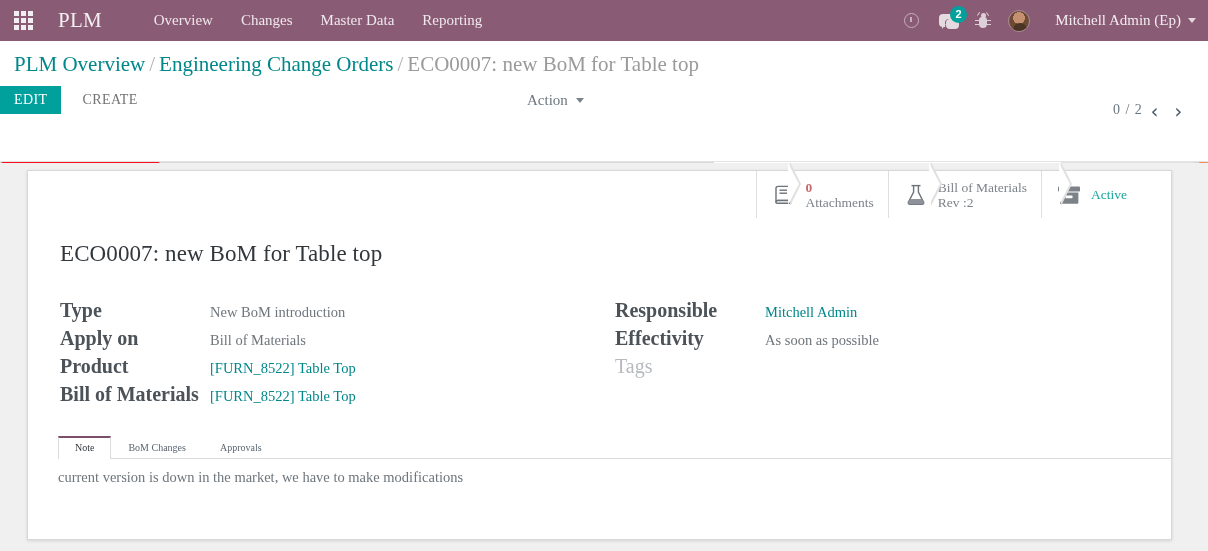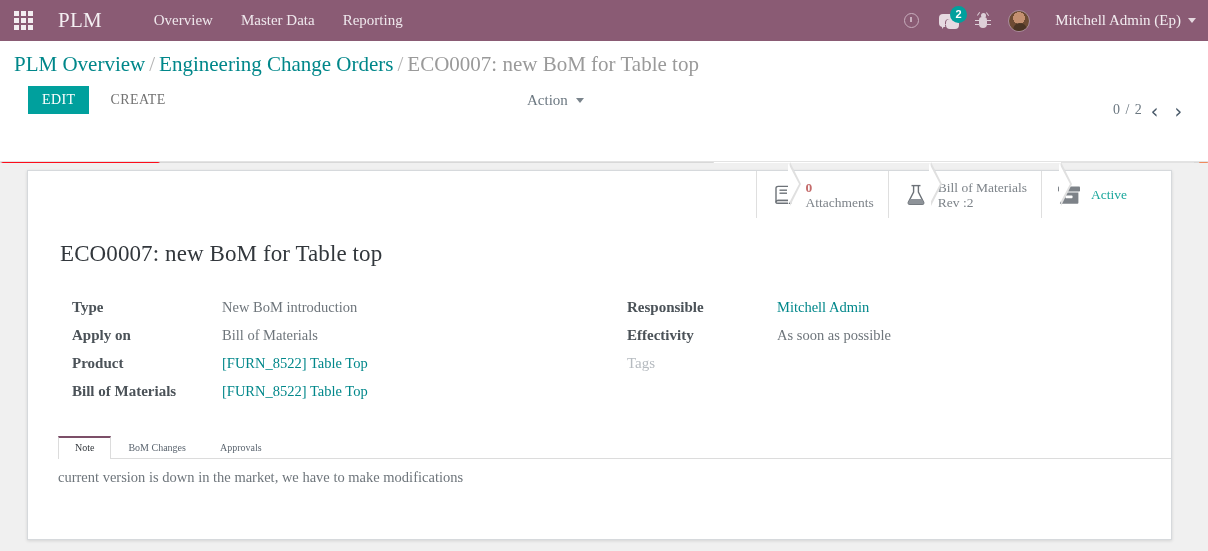--- a/index.html
+++ b/index.html
@@ -122,21 +122,21 @@
     border-bottom: 1px solid #d8d8d8;
   }
   .breadcrumb {
     position: absolute; left: 14px; top: 11px;
     font-size: 21px; white-space: nowrap;
   }
   .breadcrumb a { color: #00878a; text-decoration: none; }
   .breadcrumb .sep { color: #b3b3b3; padding: 0 4px; }
   .breadcrumb .cur { color: #9a9a9a; }
 
-  .btn-row { position: absolute; left: 28px; top: 45px; display: flex; align-items: center; }
+  .btn-row { position: absolute; left: 0; top: 45px; display: flex; align-items: center; }
   .btn-edit {
     background: #00a09d; color: #ffffff;
     font-family: "Liberation Serif", serif; font-size: 14px;
     padding: 6px 14px; border: none; letter-spacing: .4px;
     cursor: pointer;
   }
   .btn-create {
     background: transparent; color: #737373; border: none;
     font-family: "Liberation Serif", serif; font-size: 14px;
     padding: 6px 12px; margin-left: 9px; letter-spacing: .4px;
@@ -268,23 +268,22 @@
     margin: 0; letter-spacing: .1px;
   }
   .fields {
     position: absolute; left: 32px; top: 128px;
     width: 1080px; display: flex;
   }
   .col { width: 555px; }
   .col.right { width: 500px; }
   .frow { display: flex; align-items: baseline; margin-bottom: 9px; height: 19px; }
   .flabel {
-    width: 150px; font-weight: bold; font-size: 15px; color: #4b5258;
+    width: 150px; font-weight: bold; font-size: 20px; color: #4b5258;
     white-space: nowrap;
-    margin-left: 12px;
   }
   .flabel.muted { font-weight: normal; color: #b6bbc0; }
   .fval { font-size: 14.5px; color: #6e757b; white-space: nowrap; }
   .fval.link { color: #00878a; cursor: pointer; }
   .col.right .flabel { width: 150px; }
 
   .tabs {
     position: absolute; left: 30px; top: 258px; width: 1113px;
     border-bottom: 1px solid #dcdcdc; display: flex; align-items: flex-end;
     height: 30px;
@@ -317,20 +316,21 @@
         <i></i>
         <i></i>
         <i></i>
         <i></i>
         <i></i>
     </div>
   </div>
   <div class="brand">PLM</div>
   <div class="nav-links">
     <a href="#">Overview</a>
+    <a href="#">Changes</a>
     <a href="#">Master Data</a>
     <a href="#">Reporting</a>
   </div>
   <div class="nav-right">
     <div class="nav-icon">
       <span class="clock-ico"></span>
     </div>
     <div class="nav-icon">
       <span class="chat-ico"></span>
       <span class="badge">2</span>

